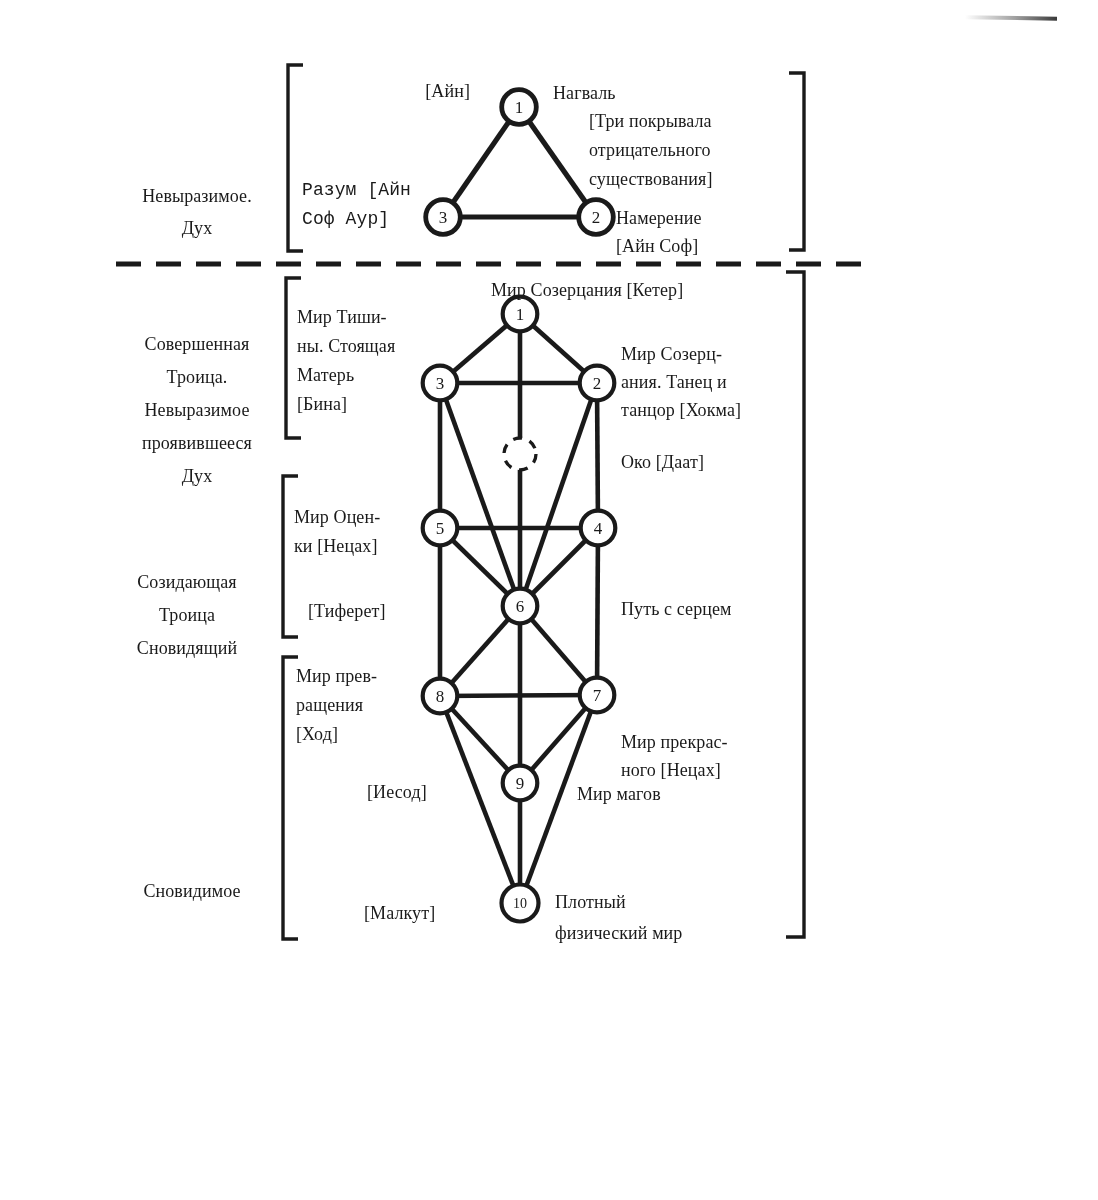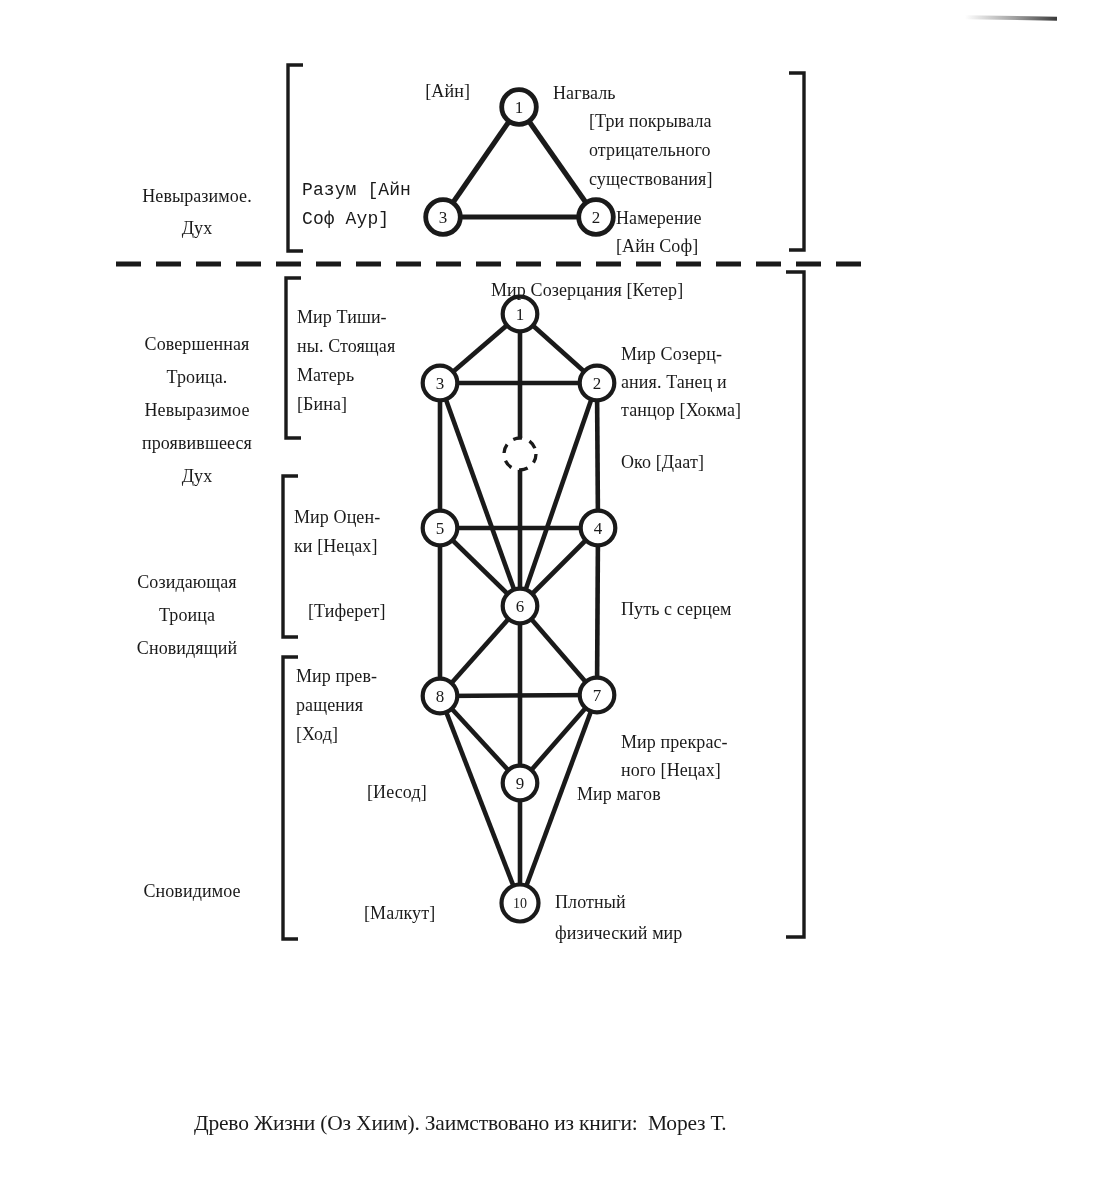--- a/index.html
+++ b/index.html
@@ -164,15 +164,14 @@
 ращения
 [Ход]</div>
   <div class="lbl lh28" style="left:621px;top:716px;margin-top:12px;">Мир прекрас-
 ного [Нецах]</div>
   <div class="lbl" style="left:367px;top:778px;">[Иесод]</div>
   <div class="lbl" style="left:577px;top:780px;">Мир магов</div>
   <div class="lbl" style="left:364px;top:899px;">[Малкут]</div>
   <div class="lbl lh31" style="left:555px;top:887px;">Плотный
 физический мир</div>
 
-  <div class="caption" style="left:194px;top:1111px;">Древо Жизни (Оз Хиим). Заимствовано из книги:&nbsp; Морез Т.</div>
 
 </div>
 
 </body></html>

